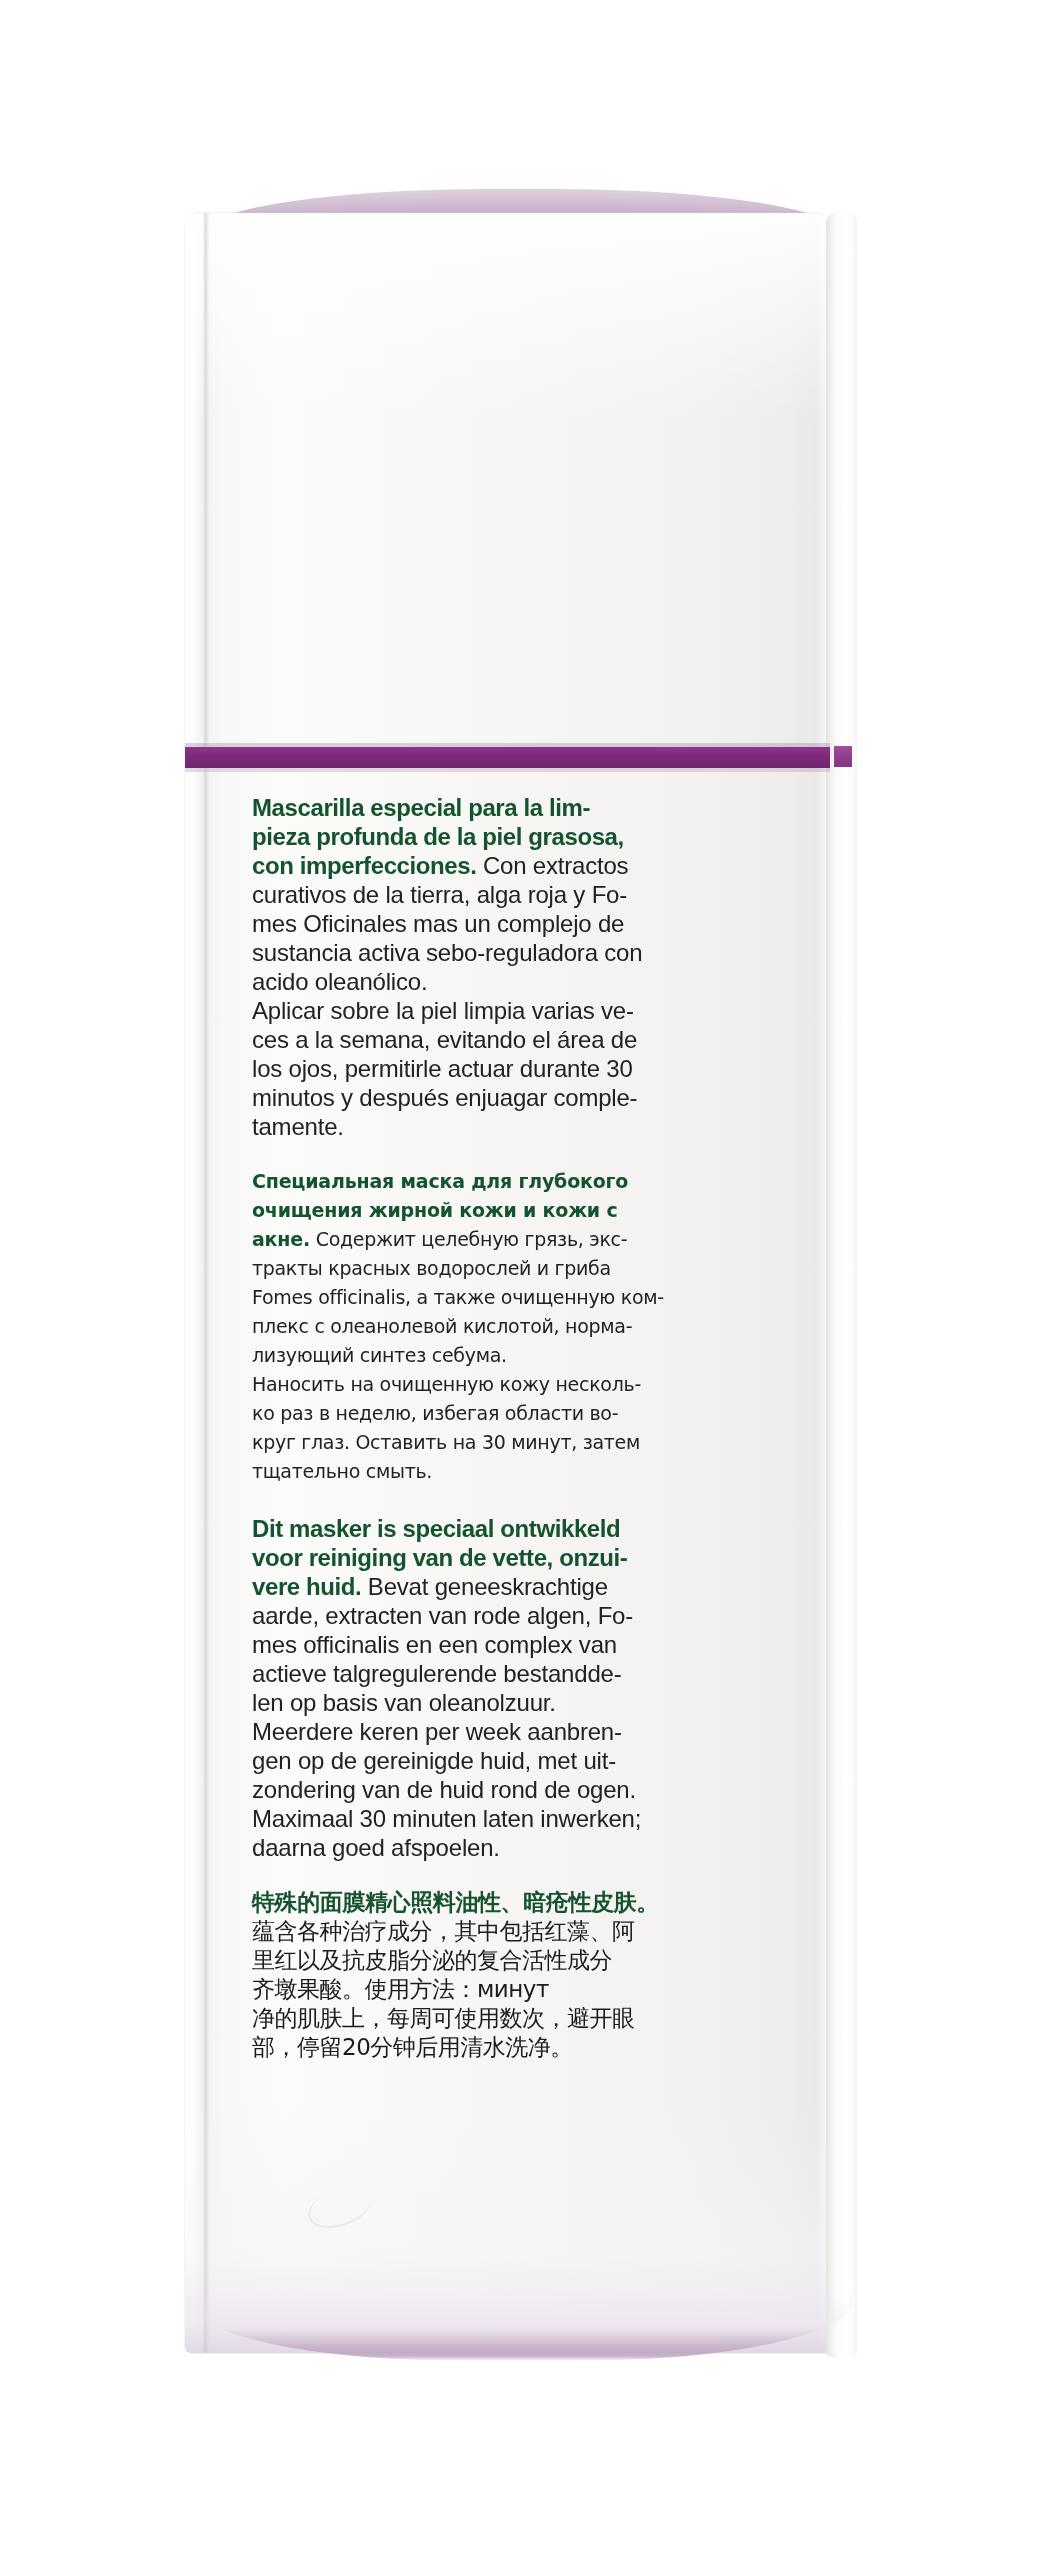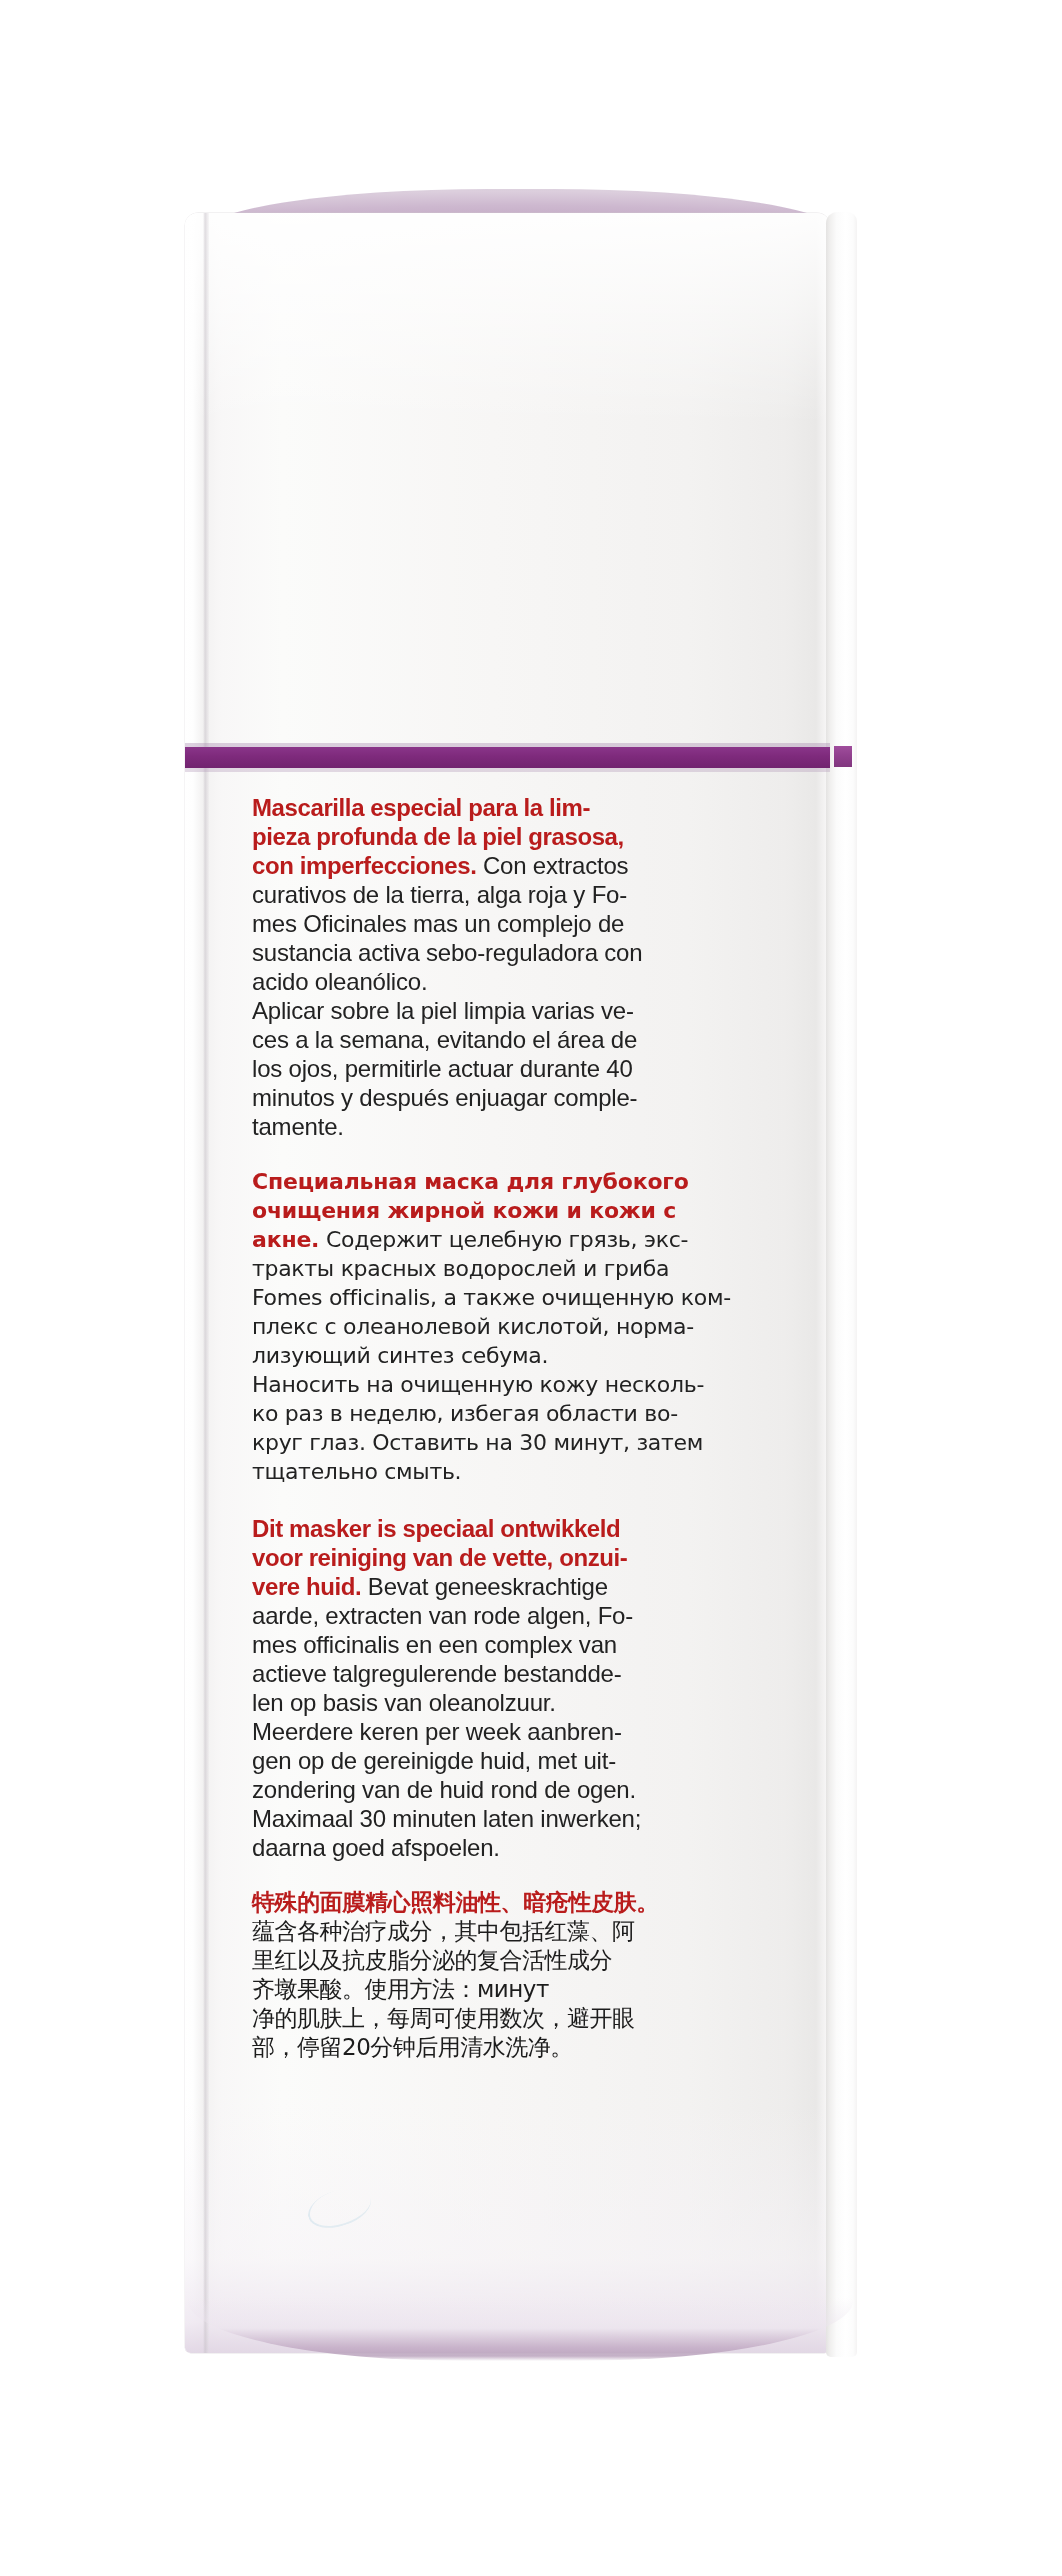--- a/index.html
+++ b/index.html
@@ -191,27 +191,27 @@
     letter-spacing: -0.2px;
     color: #222222;
     text-align: left;
     white-space: pre-line;
   }
   p.latin.just { text-align: justify; text-justify: inter-word; }
 
   .hd {
     font-weight: 700;
     letter-spacing: -0.4px;
-    color: #b91c1c;
+    color: #14532d;
   }
 
   p.cyr {
     margin: 0;
     font-family: "DejaVu Sans", "Liberation Sans", sans-serif;
-    font-size: 22px;
+    font-size: 19px;
     line-height: 29px;
     letter-spacing: -0.3px;
     color: #222222;
     white-space: pre-line;
   }
   p.cyr .hd { letter-spacing: -0.2px; }
 
   p.cjk {
     margin: 0;
     font-family: "DejaVu Sans", "Liberation Sans", sans-serif;
@@ -269,21 +269,21 @@
       <div class="lang-block">
         <p class="latin just"><span class="hd">Mascarilla especial para la lim-
 pieza profunda de la piel grasosa,
 con imperfecciones.</span><span> Con extractos
 curativos de la tierra, alga roja y Fo-
 mes Oficinales mas un complejo de
 sustancia activa sebo-reguladora con
 acido oleanólico.</span></p>
         <p class="latin">Aplicar sobre la piel limpia varias ve-
 ces a la semana, evitando el área de
-los ojos, permitirle actuar durante 40
+los ojos, permitirle actuar durante 30
 minutos y después enjuagar comple-
 tamente.</p>
       </div>
 
       <div class="gap-es"></div>
 
       <div class="lang-block">
         <p class="cyr"><span class="hd">Специальная маска для глубокого
 очищения жирной кожи и кожи с
 акне.</span><span> Содержит целебную грязь, экс-

